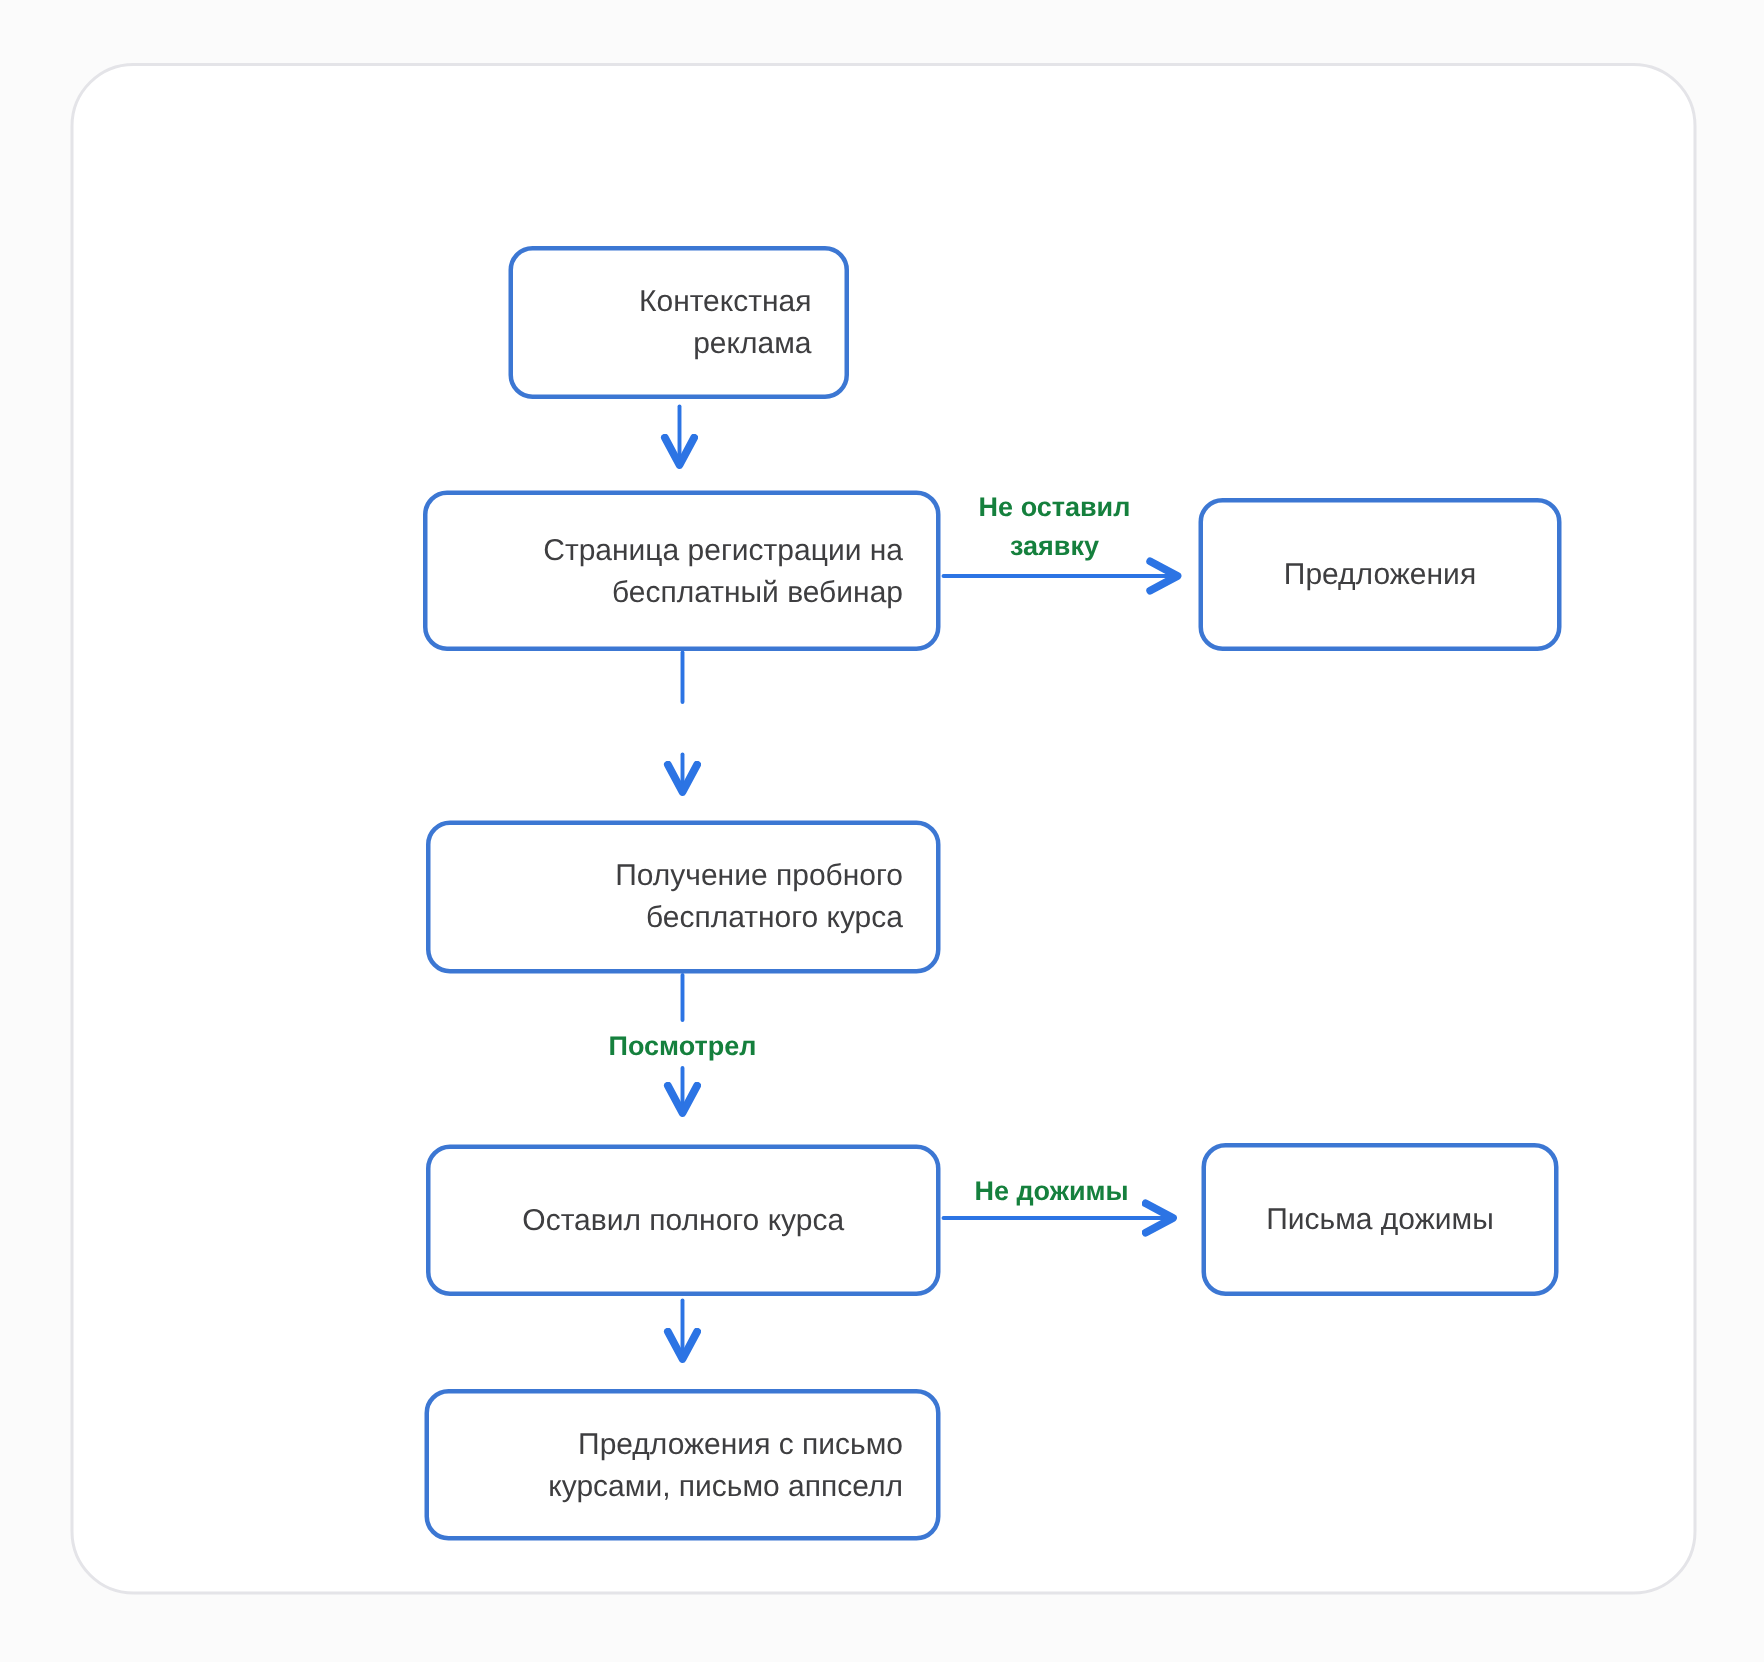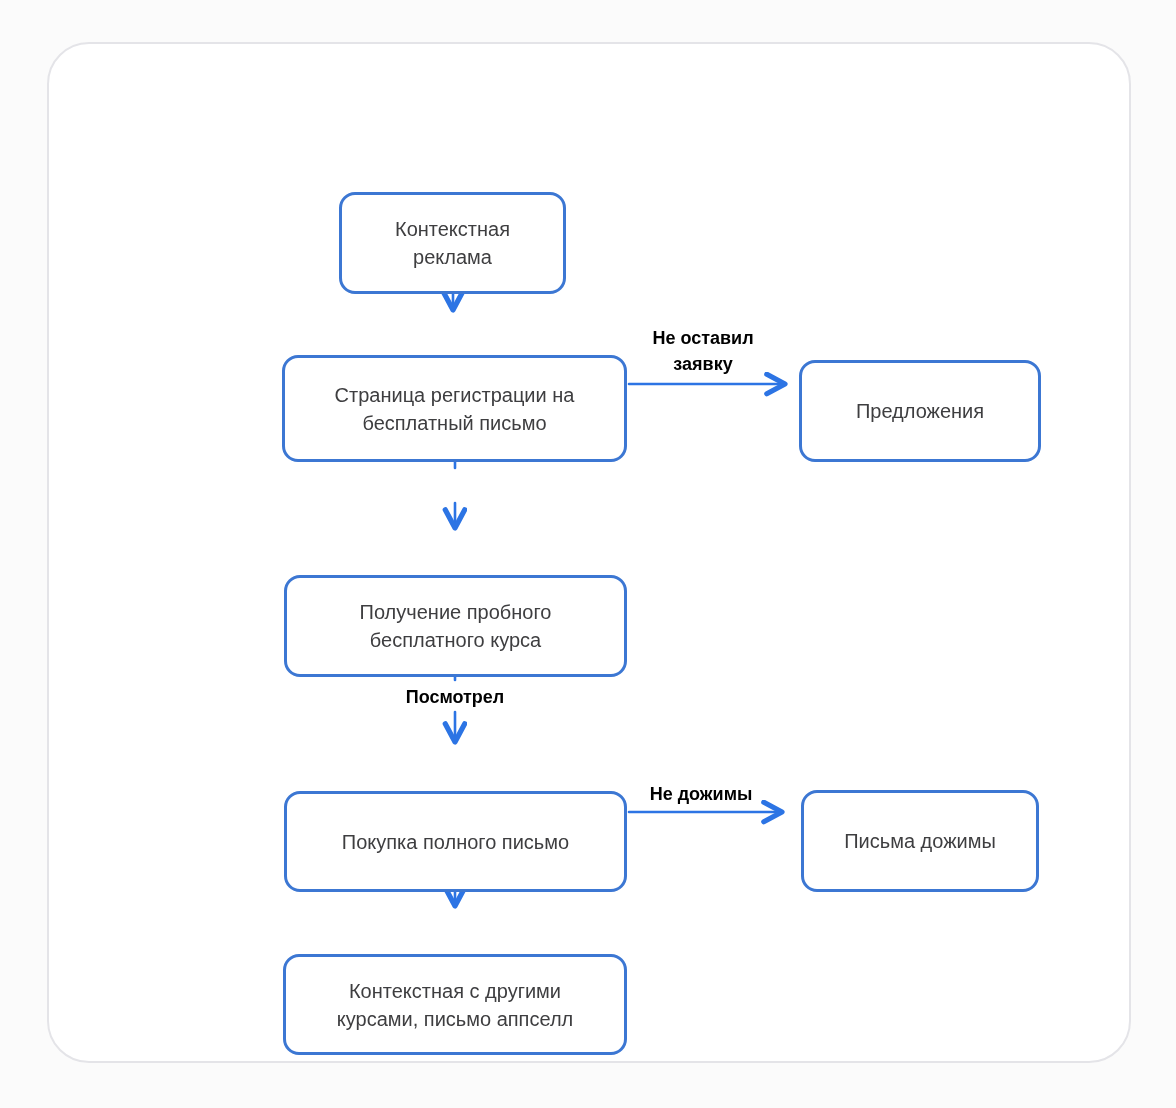--- a/index.html
+++ b/index.html
@@ -29,35 +29,34 @@
     position: absolute;
     border: 3px solid #3c77d3;
     border-radius: 16px;
     background: #ffffff;
     color: #3e3e40;
     font-size: 20px;
     line-height: 1.4;
     display: flex;
     align-items: center;
     justify-content: center;
-    text-align: center;
+    text-align: right;
     padding: 8px 22px;
-    margin-top: 28px;
   }
   .node-contextual-ads   { left: 290px; top: 120px; width: 227px; height: 102px; }
   .node-registration     { left: 233px; top: 283px; width: 345px; height: 107px; }
   .node-retargeting      { left: 750px; top: 288px; width: 242px; height: 102px; }
   .node-trial-course     { left: 235px; top: 503px; width: 343px; height: 102px; }
   .node-purchase         { left: 235px; top: 719px; width: 343px; height: 101px; }
   .node-followup         { left: 752px; top: 718px; width: 238px; height: 102px; }
   .node-upsell           { left: 234px; top: 882px; width: 344px; height: 101px; }
 
   .edge-label {
     position: absolute;
-    color: #000000;
+    color: #15803d;
     font-size: 18px;
     font-weight: 600;
     line-height: 1.45;
     text-align: center;
   }
   .label-no-request  { left: 588px; top: 281px; width: 132px; }
   .label-left-request{ left: 306px; top: 431px; width: 200px; }
   .label-watched     { left: 326px; top: 640px; width: 160px; }
   .label-not-bought  { left: 592px; top: 737px; width: 120px; }
 
@@ -94,41 +93,41 @@
       <line x1="406" y1="668" x2="406" y2="698" marker-end="url(#arrowhead)"></line>
       <line x1="580" y1="768" x2="733" y2="768" marker-end="url(#arrowhead)"></line>
       <line x1="406" y1="823" x2="406" y2="862" marker-end="url(#arrowhead)"></line>
     </svg>
 
     <div class="flow-node node-contextual-ads">
       <span>Контекстная реклама</span>
     </div>
 
     <div class="flow-node node-registration">
-      <span>Страница регистрации на бесплатный письмо</span>
+      <span>Страница регистрации на бесплатный вебинар</span>
     </div>
 
     <div class="flow-node node-retargeting">
       <span>Предложения</span>
     </div>
 
     <div class="flow-node node-trial-course">
       <span>Получение пробного бесплатного курса</span>
     </div>
 
     <div class="flow-node node-purchase">
-      <span>Покупка полного письмо</span>
+      <span>Оставил полного курса</span>
     </div>
 
     <div class="flow-node node-followup">
       <span>Письма дожимы</span>
     </div>
 
     <div class="flow-node node-upsell">
-      <span>Контекстная с другими курсами, письмо аппселл</span>
+      <span>Предложения с письмо курсами, письмо аппселл</span>
     </div>
 
     <div class="edge-label label-no-request">Не оставил заявку</div>
     <div class="edge-label label-watched">Посмотрел</div>
     <div class="edge-label label-not-bought">Не дожимы</div>
 
   </div>
 </div>
 
 </body></html>

